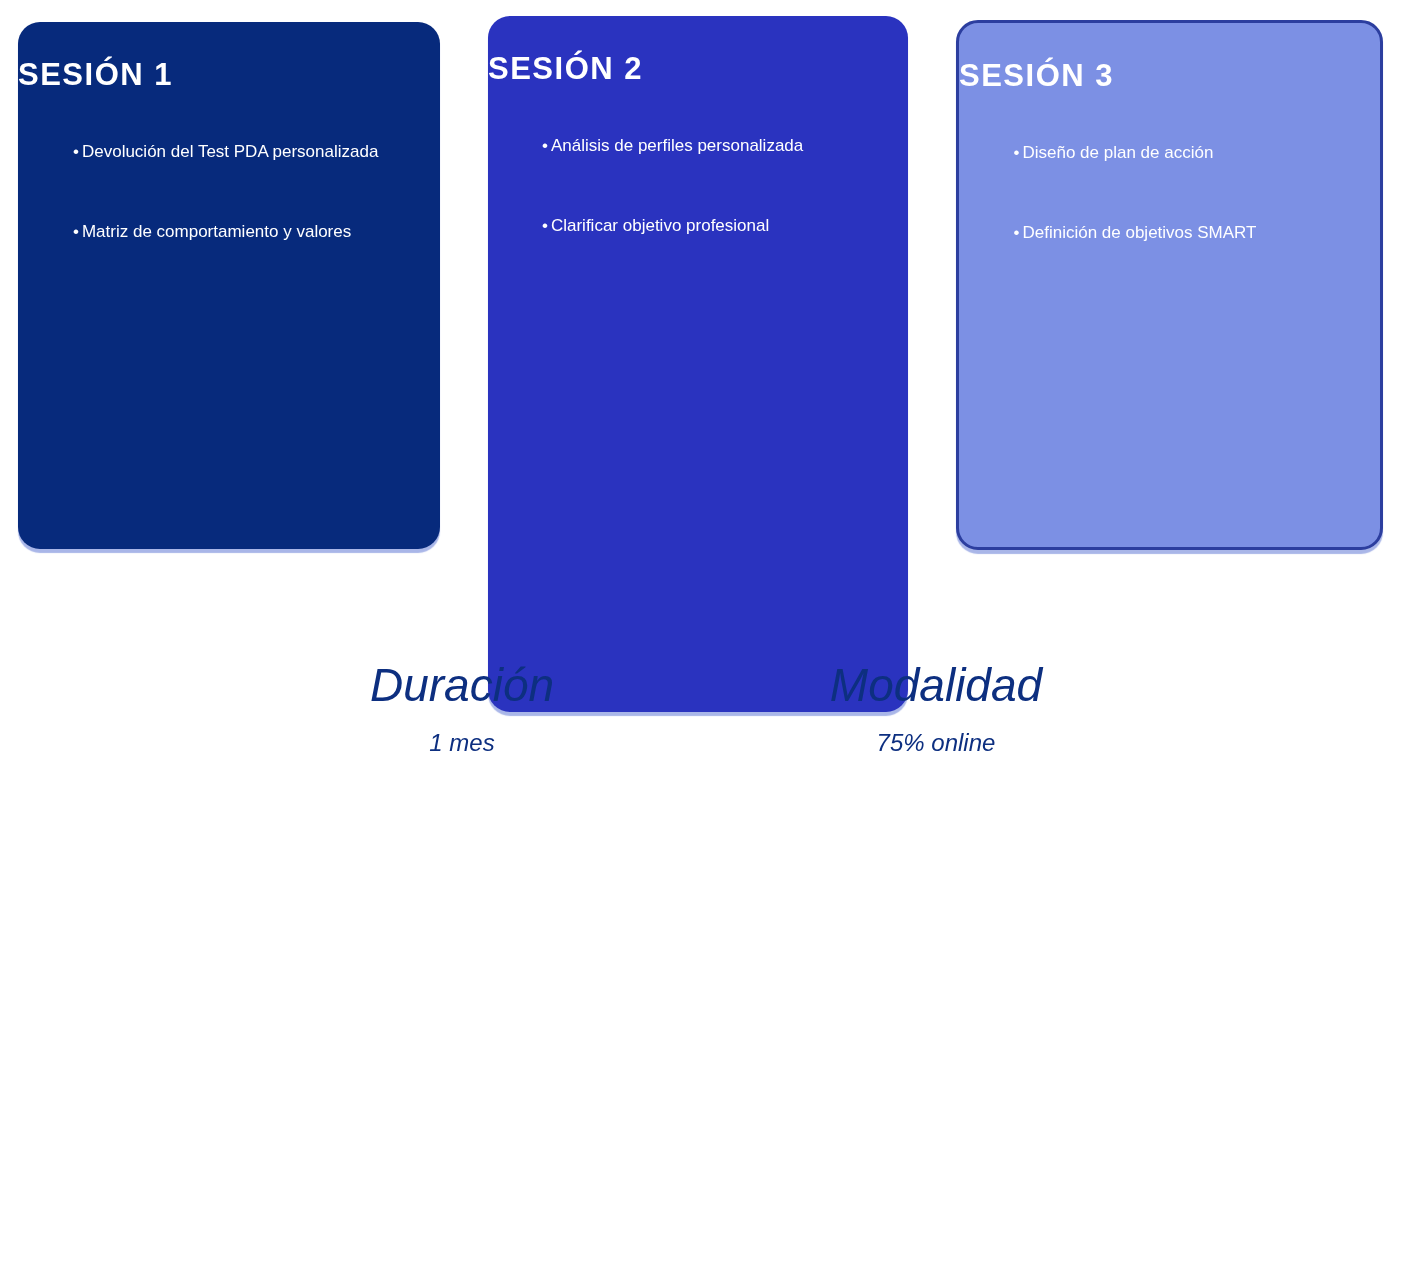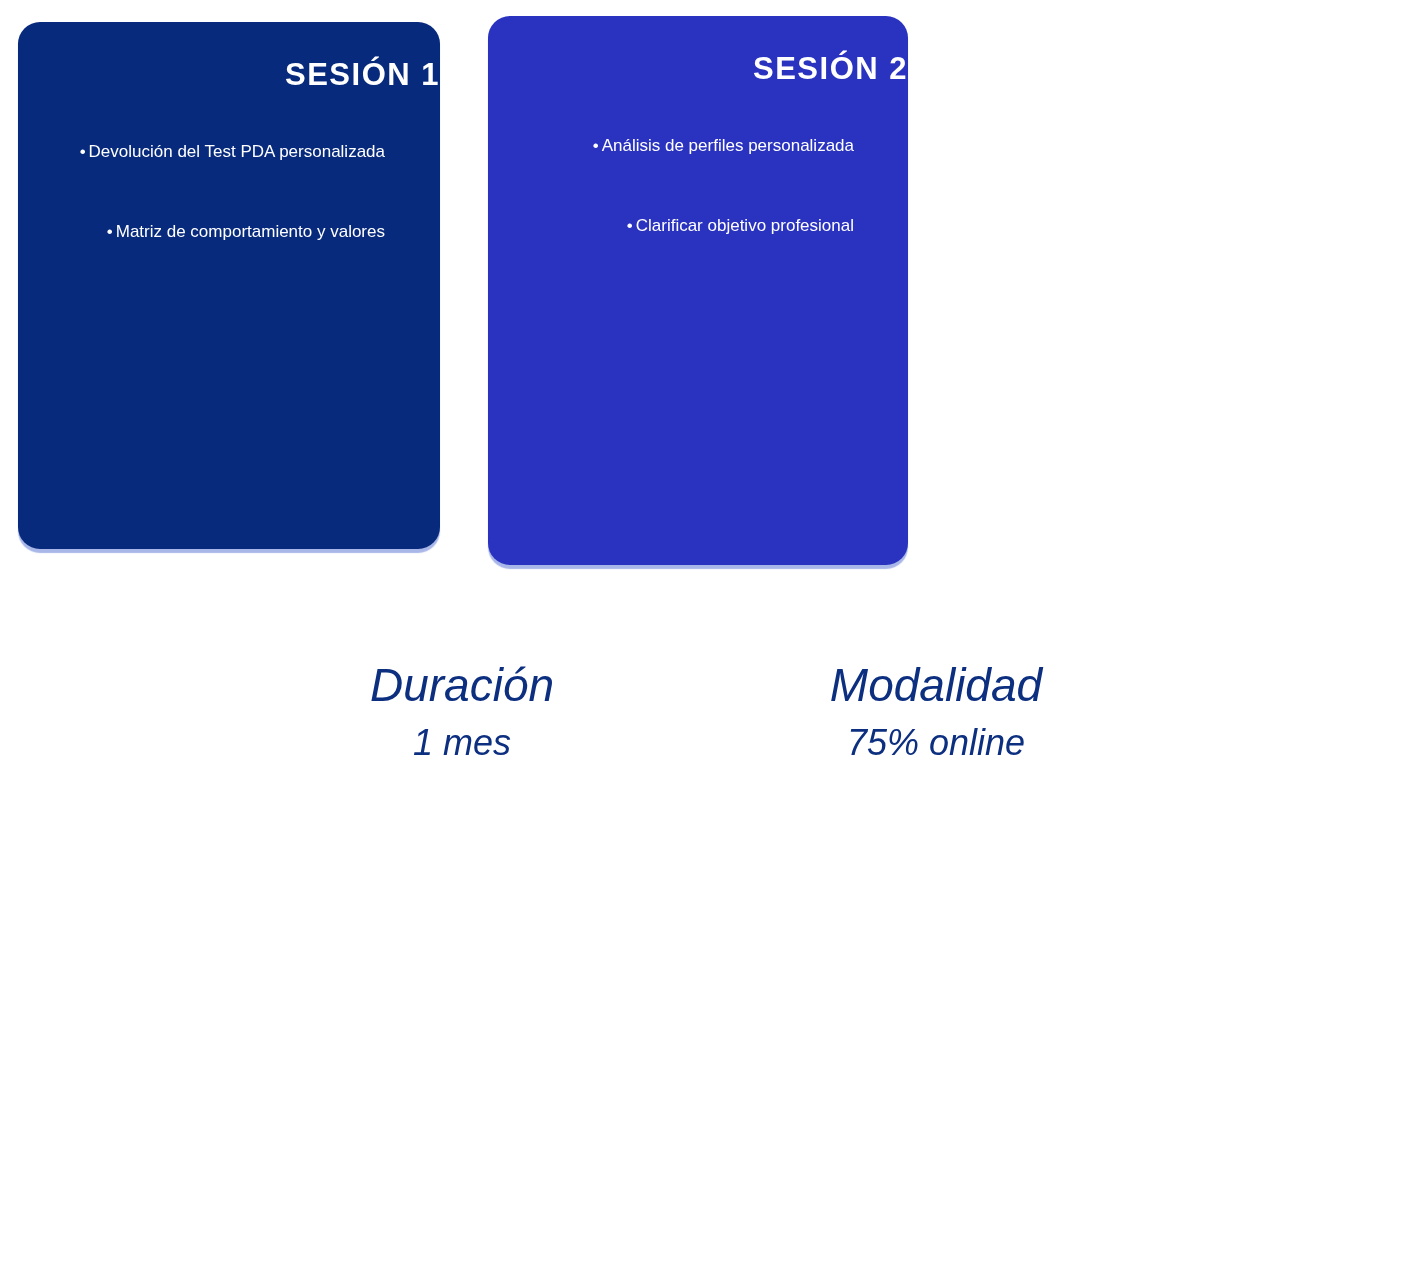--- a/index.html
+++ b/index.html
@@ -14,25 +14,25 @@
     overflow:hidden;
     font-family:"Liberation Sans", sans-serif;
   }
   .canvas{ position:absolute; inset:0; }
 
   
   .card{
     position:absolute;
     border-radius:22px;
     color:#ffffff;
-    text-align:right;
+    text-align:left;
     box-shadow:0 4px 1px var(--shadow-color);
   }
   .card-1{ left:18px;  top:22px; width:422px; height:527px; }
-  .card-2{ left:488px; top:16px; width:420px; height:549px; }
+  .card-2{ left:488px; top:16px; width:420px; height:696px; }
   .card-3{ left:956px; top:20px; width:427px; height:530px; }
 
   .card-title{
     padding-top:34px;
     font-size:31px;
     font-weight:700;
     letter-spacing:1.5px;
     line-height:38px;
   }
   .card-body{
@@ -55,21 +55,21 @@
   }
   .info-duration{ left:262px; top:658px; }
   .info-modality{ left:736px; top:658px; }
   .info-label{
     font-size:46px;
     font-weight:500;
     line-height:54px;
   }
   .info-value{
     margin-top:14px;
-    font-size:36px;
+    font-size:24px;
     font-weight:400;
     line-height:34px;
   }
 </style>
 </head>
 <body style="background: rgb(255, 255, 255);">
 
 <div class="canvas">
 
   <section class="card card-1" style="background: rgb(7, 42, 124); color: rgb(255, 255, 255);">
@@ -81,20 +81,27 @@
   </section>
 
   <section class="card card-2" style="background: rgb(42, 51, 191); color: rgb(255, 255, 255);">
     <h2 class="card-title">SESIÓN 2</h2>
     <div class="card-body">
       <p class="bullet"><span class="dot">•</span><span>Análisis de perfiles personalizada</span></p>
       <p class="bullet"><span class="dot">•</span><span>Clarificar objetivo profesional</span></p>
     </div>
   </section>
 
+  <section class="card card-3" style="background: rgb(124, 144, 228); color: rgb(255, 255, 255); border: 3px solid rgb(44, 62, 159);">
+    <h2 class="card-title">SESIÓN 3</h2>
+    <div class="card-body">
+      <p class="bullet"><span class="dot">•</span><span>Diseño de plan de acción</span></p>
+      <p class="bullet"><span class="dot">•</span><span>Definición de objetivos SMART</span></p>
+    </div>
+  </section>
 
   <div class="info-col info-duration">
     <div class="info-label">Duración</div>
     <div class="info-value">1 mes</div>
   </div>
 
   <div class="info-col info-modality">
     <div class="info-label">Modalidad</div>
     <div class="info-value">75% online</div>
   </div>

